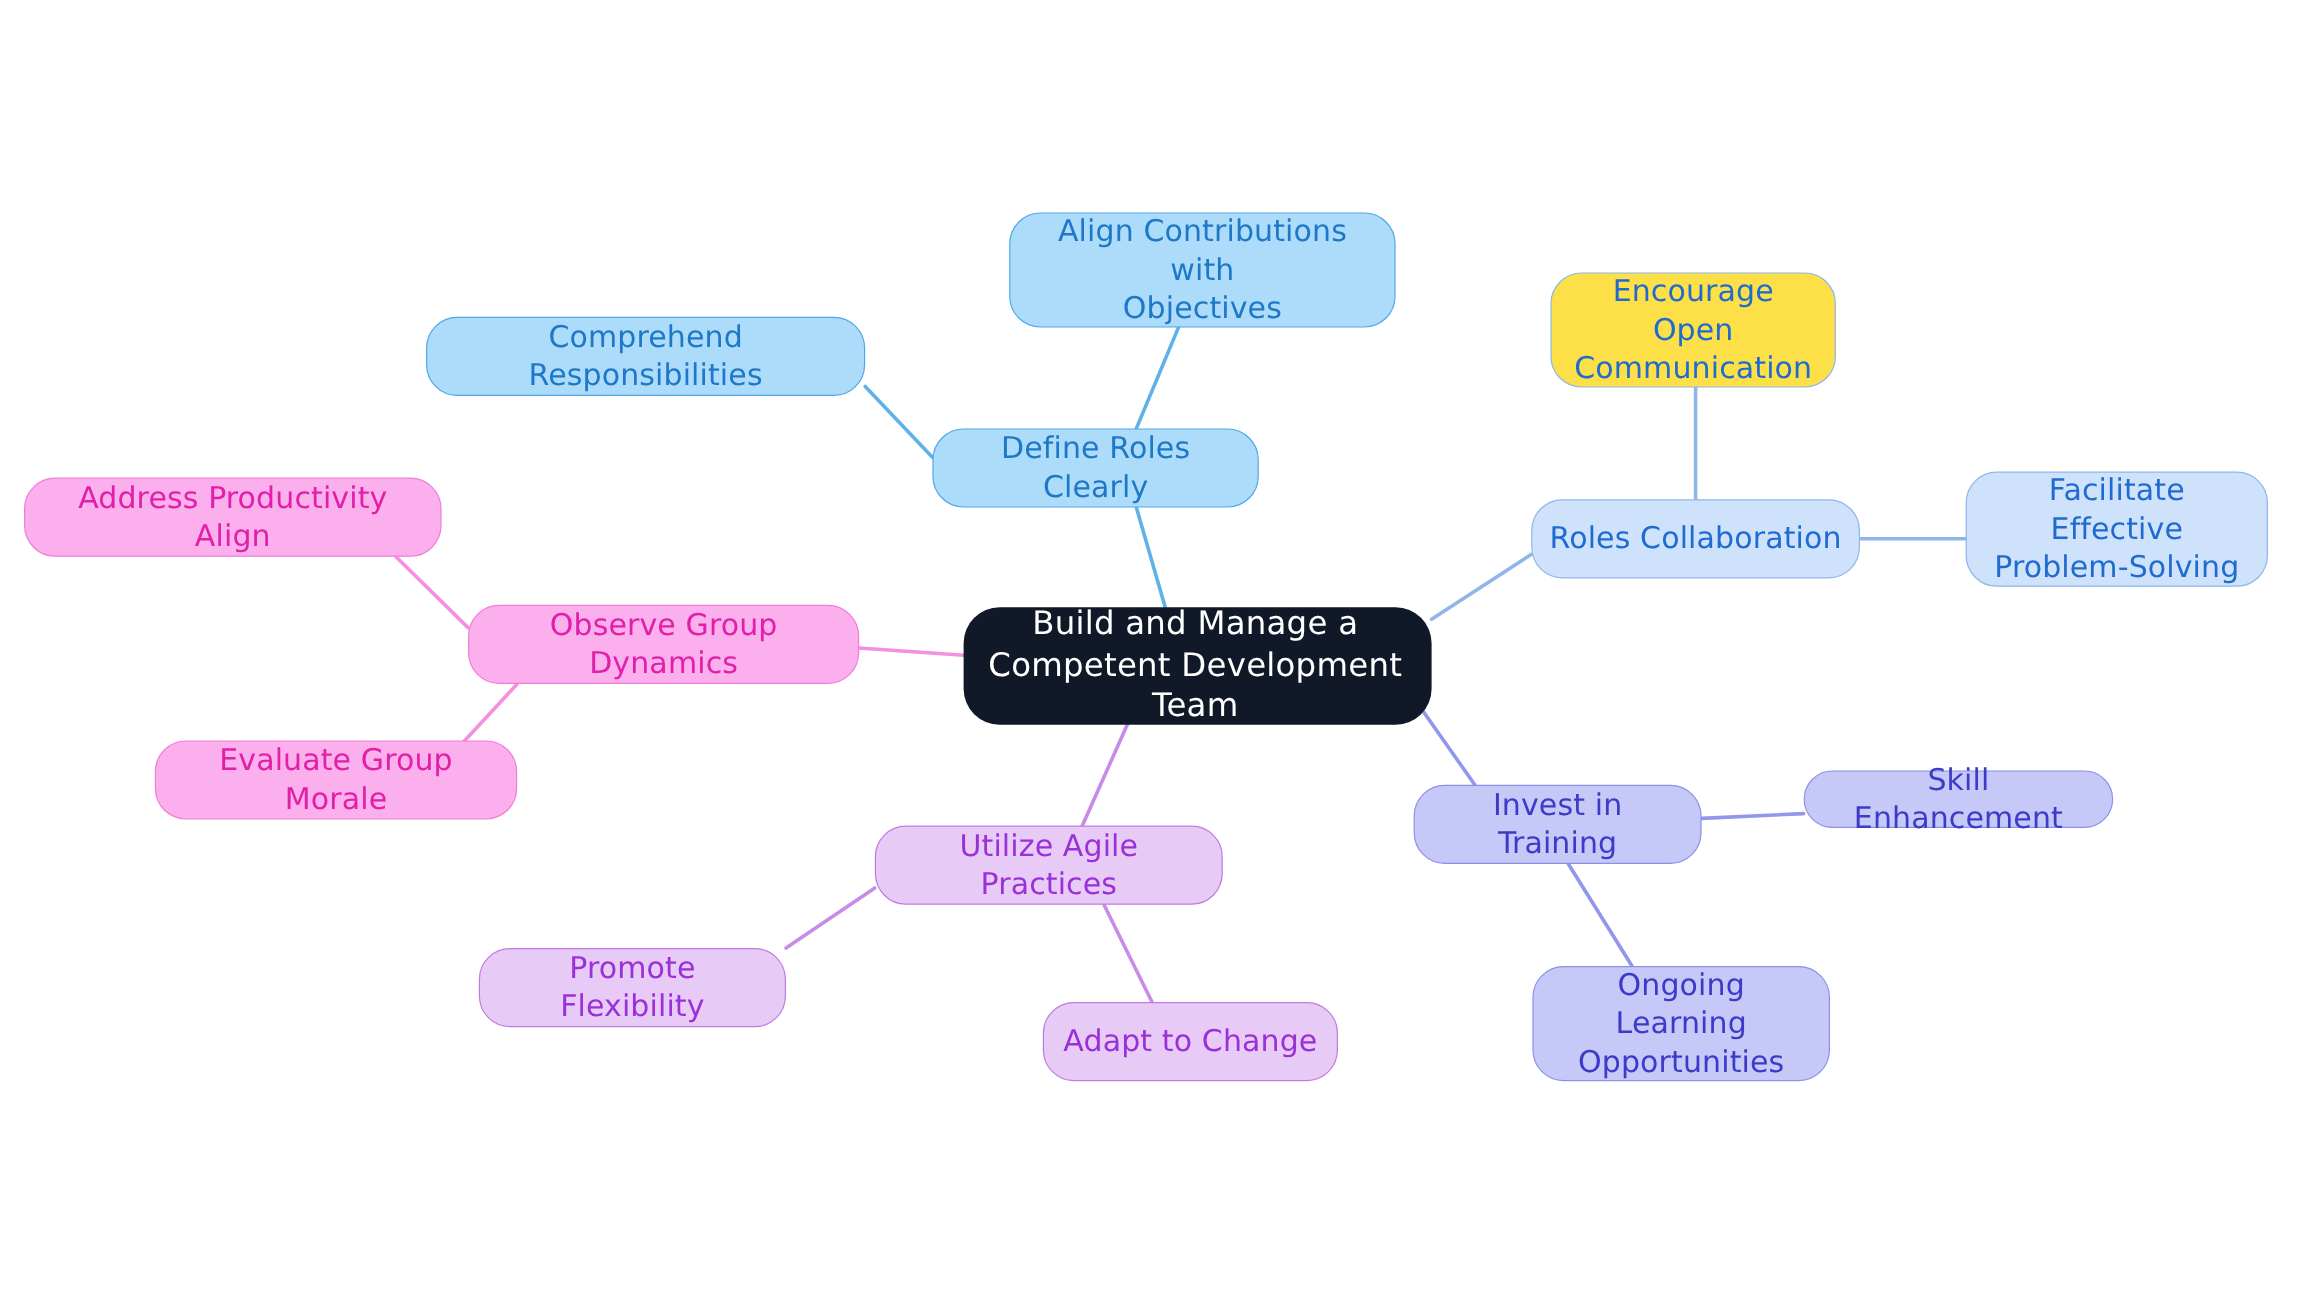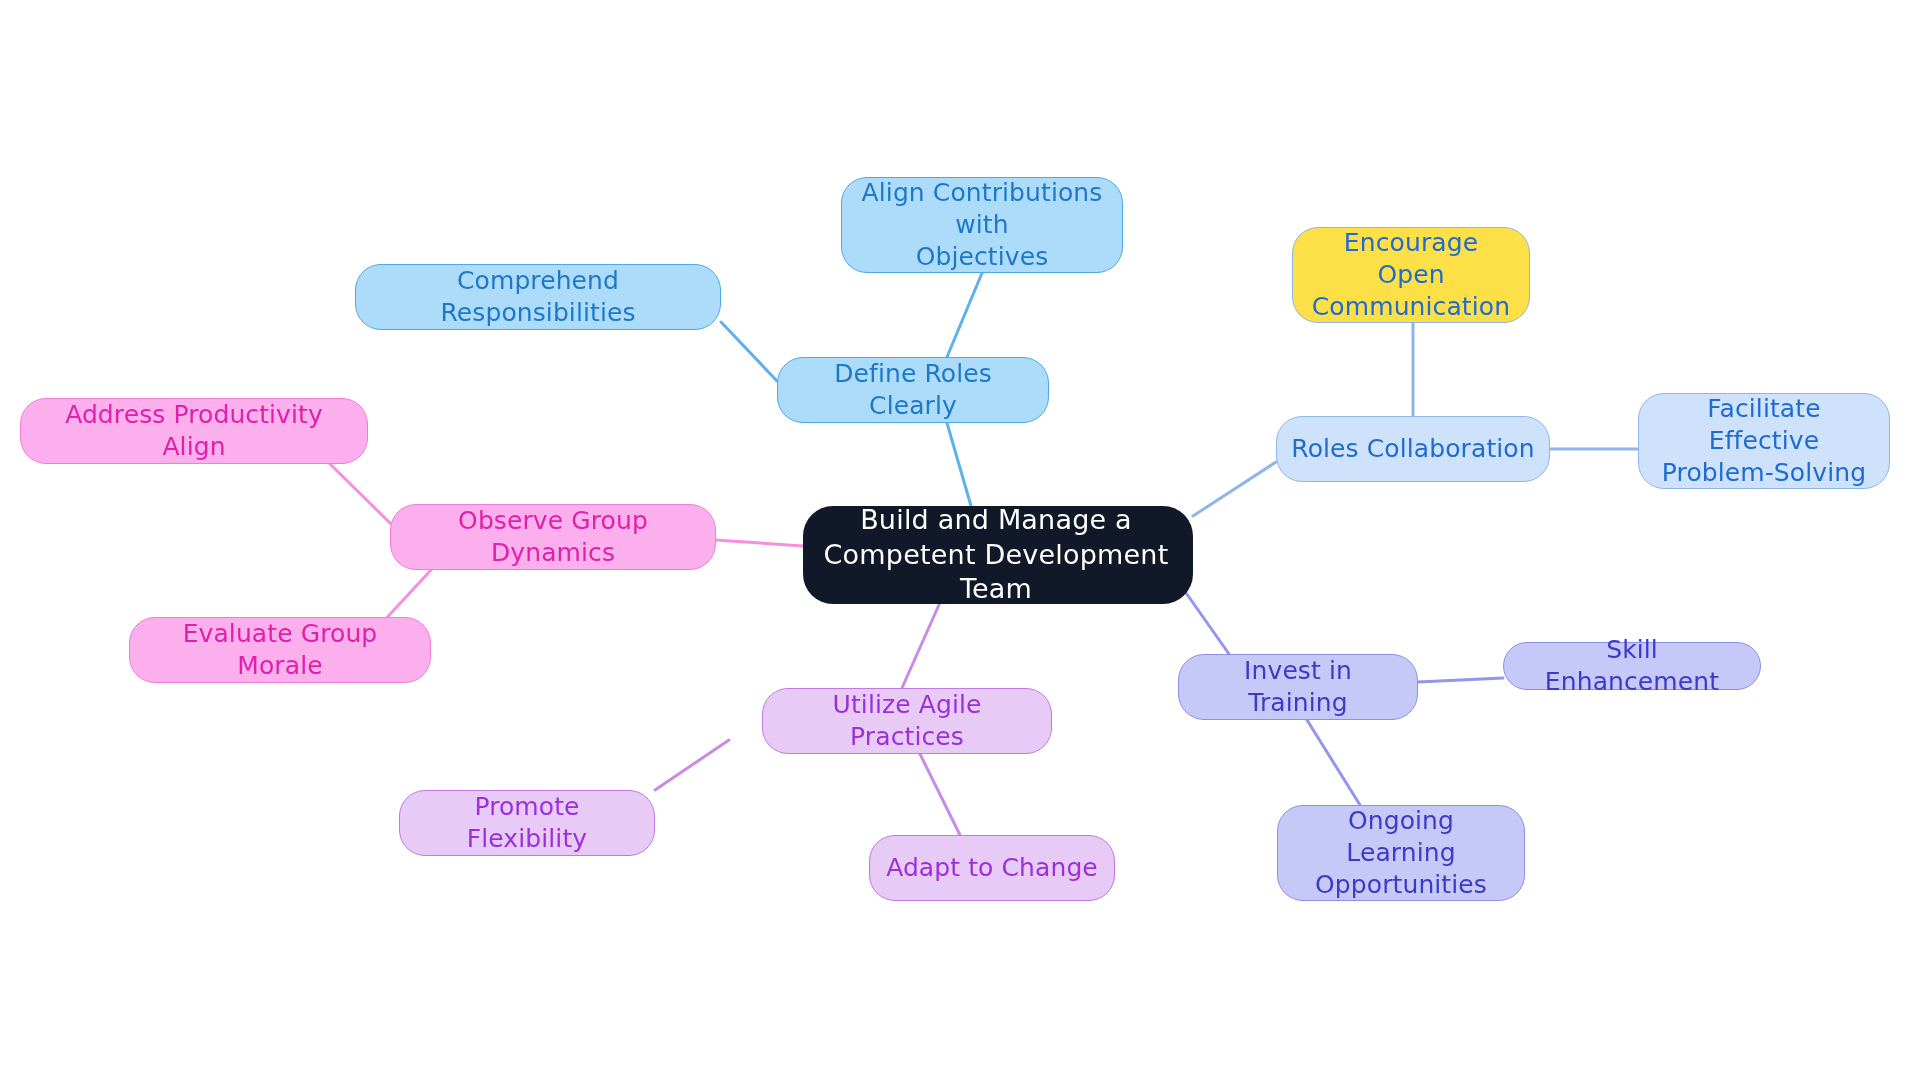--- a/index.html
+++ b/index.html
@@ -72,32 +72,32 @@
       <line x1="729" y1="740" x2="655" y2="790" stroke="#C88CE8" stroke-width="3" stroke-linecap="round"></line>
       <line x1="920" y1="754" x2="960" y2="835" stroke="#C88CE8" stroke-width="3" stroke-linecap="round"></line>
       <line x1="803" y1="546" x2="716" y2="540" stroke="#F58FDF" stroke-width="3" stroke-linecap="round"></line>
       <line x1="390" y1="523" x2="330" y2="464" stroke="#F58FDF" stroke-width="3" stroke-linecap="round"></line>
       <line x1="431" y1="570" x2="380" y2="625" stroke="#F58FDF" stroke-width="3" stroke-linecap="round"></line>
     </svg>
   <div id="node-layer">
       <div class="node root" style="left: 803px; top: 506px; width: 390px; height: 98px; background: rgb(17, 24, 39); border-color: rgb(17, 24, 39); color: rgb(255, 255, 255); padding-left: 10px;">Build and Manage a
 Competent Development Team</div>
       <div class="node branch" style="left: 777px; top: 357px; width: 272px; height: 66px; background: rgb(173, 220, 251); border-color: rgb(79, 168, 232); color: rgb(30, 120, 200);">Define Roles Clearly</div>
-      <div class="node leaf" style="left: 841px; top: 177px; width: 282px; height: 96px; background: rgb(173, 220, 251); border-color: rgb(79, 168, 232); color: rgb(30, 120, 200);">Align Contributions with
+      <div class="node leaf" style="left: 841px; top: 177px; width: 322px; height: 96px; background: rgb(173, 220, 251); border-color: rgb(79, 168, 232); color: rgb(30, 120, 200);">Align Contributions with
 Objectives</div>
       <div class="node leaf" style="left: 355px; top: 264px; width: 366px; height: 66px; background: rgb(173, 220, 251); border-color: rgb(79, 168, 232); color: rgb(30, 120, 200);">Comprehend Responsibilities</div>
       <div class="node branch" style="left: 1276px; top: 416px; width: 274px; height: 66px; background: rgb(207, 226, 251); border-color: rgb(143, 182, 232); color: rgb(31, 107, 208);">Roles Collaboration</div>
       <div class="node leaf" style="left: 1292px; top: 227px; width: 238px; height: 96px; background: #fde047; border-color: rgb(143, 182, 232); color: rgb(31, 107, 208);">Encourage Open
 Communication</div>
       <div class="node leaf" style="left: 1638px; top: 393px; width: 252px; height: 96px; background: rgb(207, 226, 251); border-color: rgb(143, 182, 232); color: rgb(31, 107, 208);">Facilitate Effective
 Problem-Solving</div>
       <div class="node branch" style="left: 1178px; top: 654px; width: 240px; height: 66px; background: rgb(198, 200, 248); border-color: rgb(141, 144, 232); color: rgb(59, 59, 200);">Invest in Training</div>
       <div class="node leaf" style="left: 1503px; top: 642px; width: 258px; height: 48px; background: rgb(198, 200, 248); border-color: rgb(141, 144, 232); color: rgb(59, 59, 200);">Skill Enhancement</div>
       <div class="node leaf" style="left: 1277px; top: 805px; width: 248px; height: 96px; background: rgb(198, 200, 248); border-color: rgb(141, 144, 232); color: rgb(59, 59, 200);">Ongoing Learning
 Opportunities</div>
-      <div class="node branch" style="left: 762px; top: 688px; width: 290px; height: 66px; background: rgb(232, 202, 246); border-color: rgb(193, 123, 224); color: rgb(155, 48, 217);">Utilize Agile Practices</div>
+      <div class="node branch" style="left: 729px; top: 688px; width: 290px; height: 66px; background: rgb(232, 202, 246); border-color: rgb(193, 123, 224); color: rgb(155, 48, 217);">Utilize Agile Practices</div>
       <div class="node leaf" style="left: 399px; top: 790px; width: 256px; height: 66px; background: rgb(232, 202, 246); border-color: rgb(193, 123, 224); color: rgb(155, 48, 217);">Promote Flexibility</div>
       <div class="node leaf" style="left: 869px; top: 835px; width: 246px; height: 66px; background: rgb(232, 202, 246); border-color: rgb(193, 123, 224); color: rgb(155, 48, 217); text-align: center;">Adapt to Change</div>
       <div class="node branch" style="left: 390px; top: 504px; width: 326px; height: 66px; background: rgb(251, 175, 236); border-color: rgb(240, 126, 216); color: rgb(226, 31, 168);">Observe Group Dynamics</div>
       <div class="node leaf" style="left: 20px; top: 398px; width: 348px; height: 66px; background: rgb(251, 175, 236); border-color: rgb(240, 126, 216); color: rgb(226, 31, 168);">Address Productivity Align</div>
       <div class="node leaf" style="left: 129px; top: 617px; width: 302px; height: 66px; background: rgb(251, 175, 236); border-color: rgb(240, 126, 216); color: rgb(226, 31, 168);">Evaluate Group Morale</div>
     </div>
 </div>
 
 </body></html>

